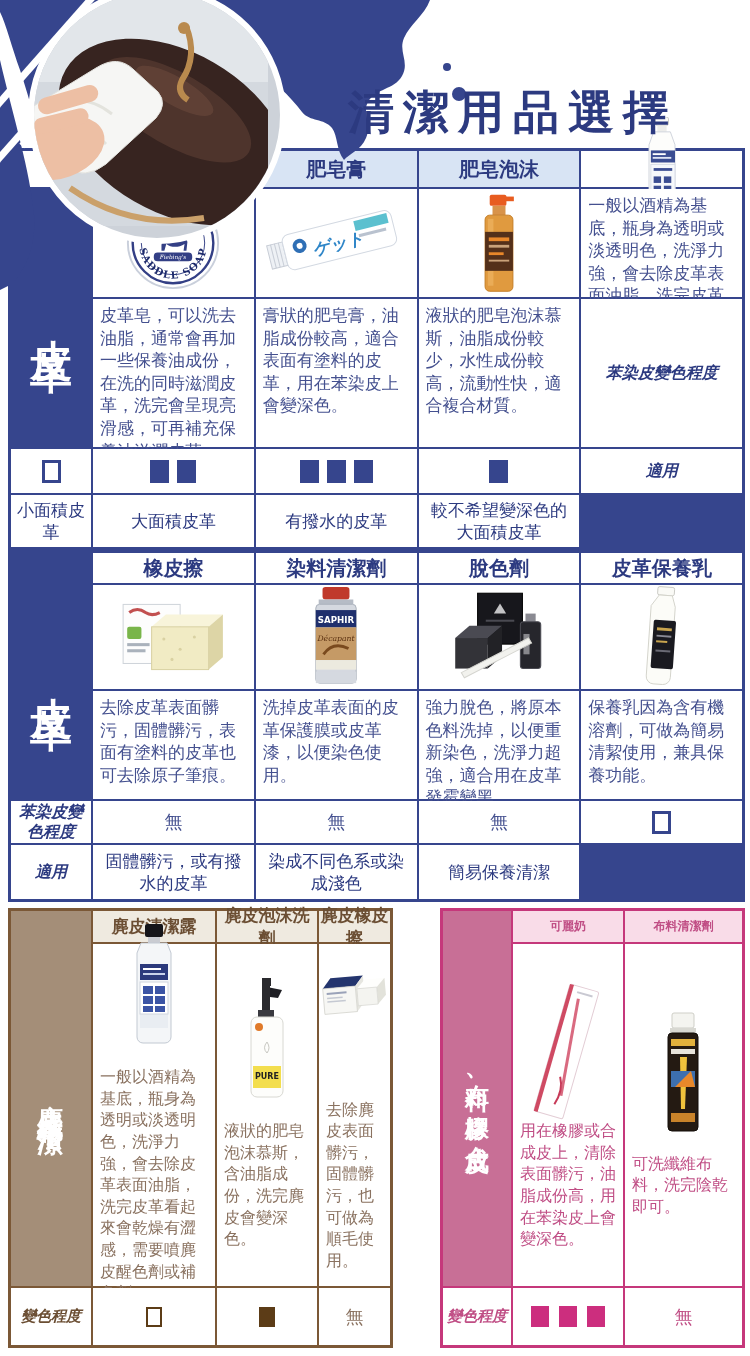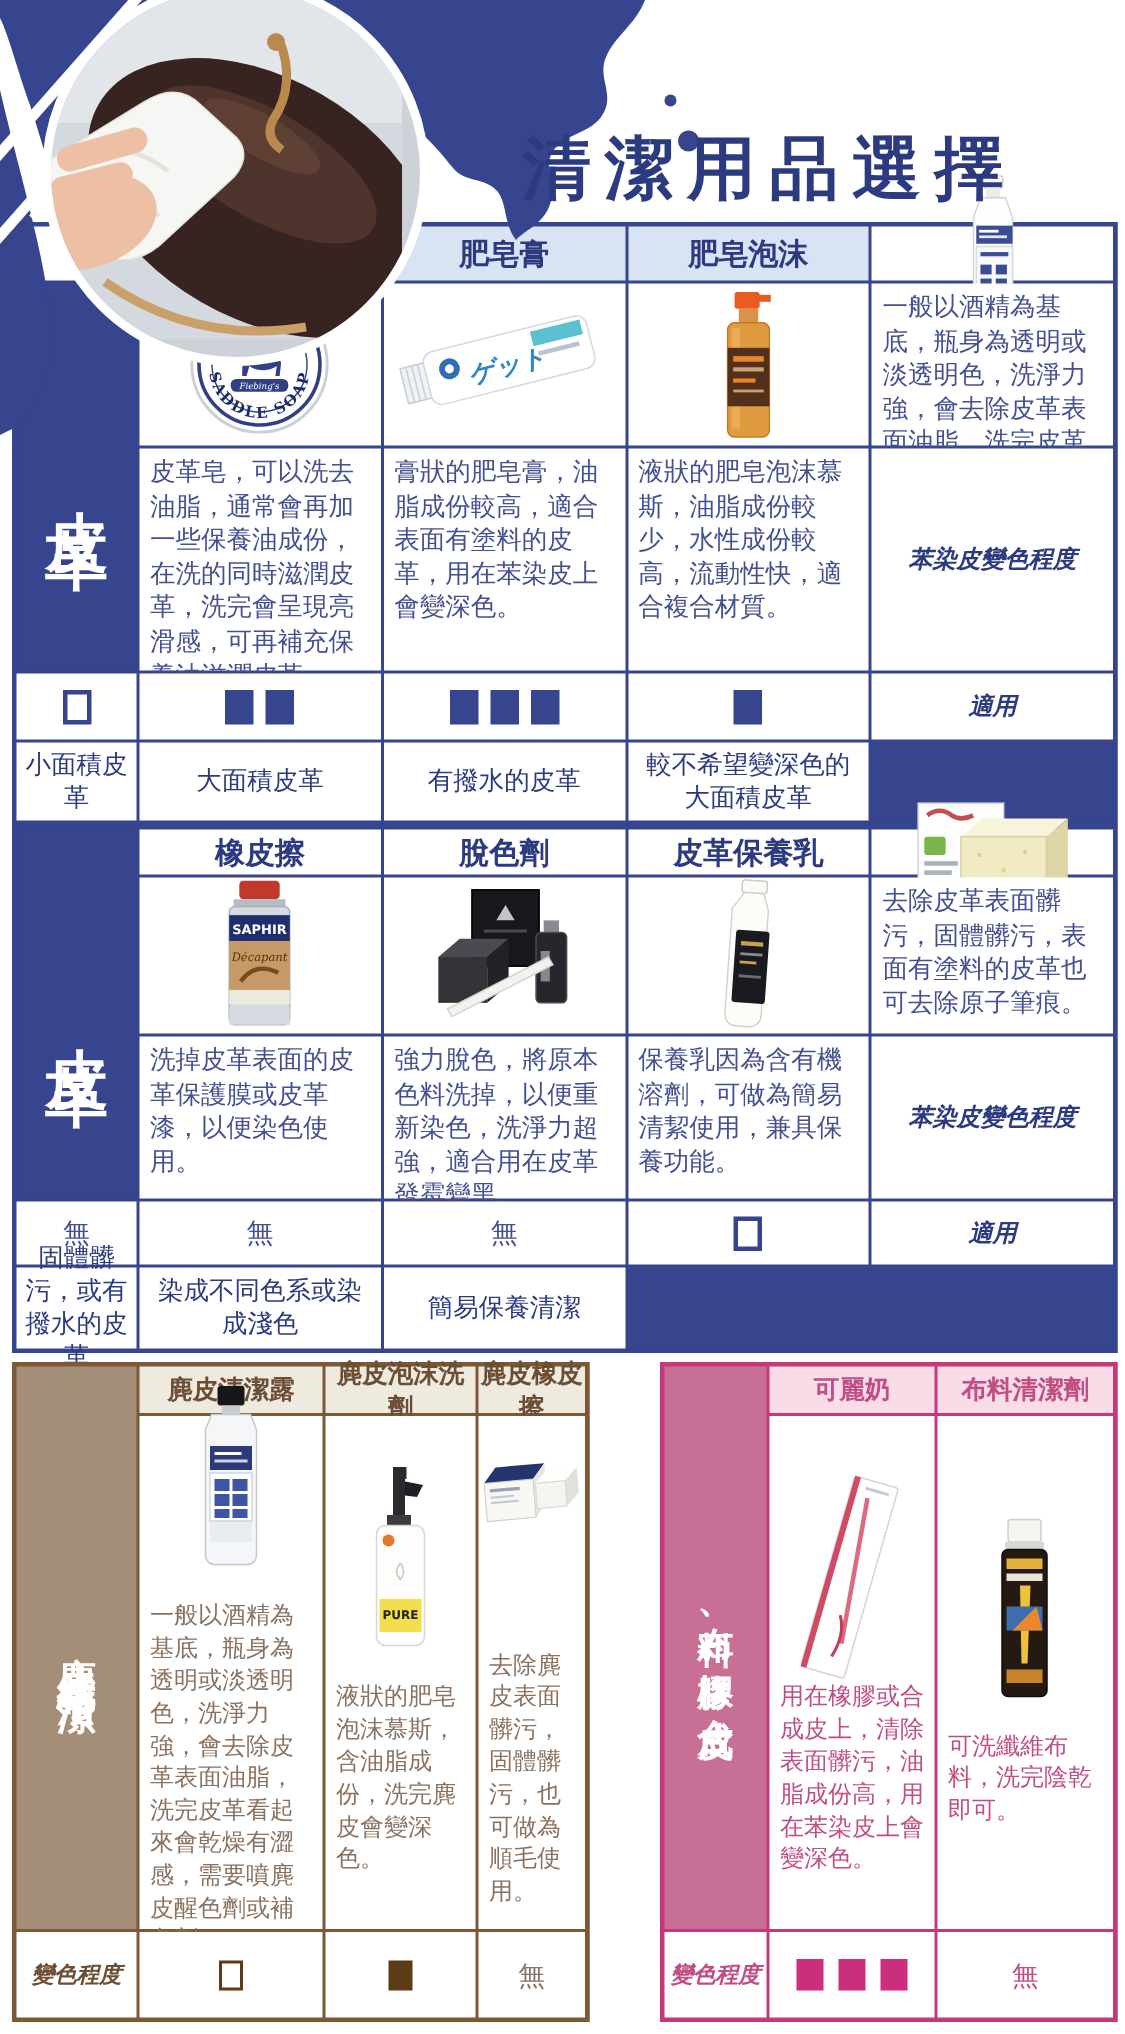--- a/index.html
+++ b/index.html
@@ -22,21 +22,21 @@
   #tbl-s2{top:550px;grid-template-rows:30px 104px 108px 42px 54px;}
   #tbl-s3l{left:8px;top:908px;width:385px;background:var(--brown-border);border:3px solid var(--brown-border);
            grid-template-columns:80px 122px 100px 1fr;grid-template-rows:31px 342px 57px;box-sizing:border-box;}
   #tbl-s3r{left:440px;top:908px;width:305px;background:var(--pink-border);border:3px solid var(--pink-border);
            grid-template-columns:68px 110px 1fr;grid-template-rows:31px 342px 57px;box-sizing:border-box;}
 
   .cell{background:#fff;display:flex;align-items:center;justify-content:center;text-align:center;min-width:0;min-height:0;}
   .hdr{font-weight:bold;font-size:20px;color:var(--navy-dark);}
   #tbl-s1 .hdr{background:var(--header-blue-bg);}
   #tbl-s3l .hdr{background:var(--beige-header-bg);color:#6B4E33;font-size:17px;}
-  #tbl-s3r .hdr{background:var(--pink-header-bg);color:var(--pink-text);font-size:17px;}
+  #tbl-s3r .hdr{background:var(--pink-header-bg);color:var(--pink-text);font-size:12px;}
 
   .side{grid-column:1;background:var(--navy);display:flex;align-items:center;justify-content:center;}
   #tbl-s1 .side{grid-row:2/4;}
   #tbl-s2 .side{grid-row:1/4;}
   #tbl-s3l .side{grid-row:1/3;background:var(--taupe-sidebar);}
   #tbl-s3r .side{grid-row:1/3;background:var(--pink-sidebar);}
   .vtext{writing-mode:vertical-rl;text-orientation:upright;color:#fff;font-weight:bold;
          font-family:"DejaVu Serif","Liberation Serif",serif;}
   #tbl-s1 .vtext,#tbl-s2 .vtext{font-size:42px;letter-spacing:12px;}
   #tbl-s3l .vtext{font-size:26px;letter-spacing:5px;}
@@ -175,20 +175,21 @@
     <div class="cell apply">大面積皮革</div>
     <div class="cell apply">有撥水的皮革</div>
     <div class="cell apply">較不希望變深色的大面積皮革</div>
   </div>
 
   <div class="tbl" id="tbl-s2">
     <div class="side">
       <span class="vtext">皮革</span>
     </div>
     <div class="cell hdr">橡皮擦</div>
+    <div class="cell hdr">染料清潔劑</div>
     <div class="cell hdr">脫色劑</div>
     <div class="cell hdr">皮革保養乳</div>
 
     <div class="cell">
       <svg width="112" height="84" viewBox="0 0 110 80">
         <rect x="6" y="8" width="56" height="58" fill="#fdfdfd" stroke="#cfd4da"></rect>
         <path d="M12,16 q8,-6 16,0 q6,4 14,0" stroke="#c25050" fill="none" stroke-width="3"></path>
         <rect x="10" y="30" width="14" height="12" rx="2" fill="#79b54a"></rect>
         <rect x="10" y="46" width="22" height="3" fill="#aab2bc"></rect>
         <rect x="10" y="52" width="18" height="3" fill="#aab2bc"></rect>

